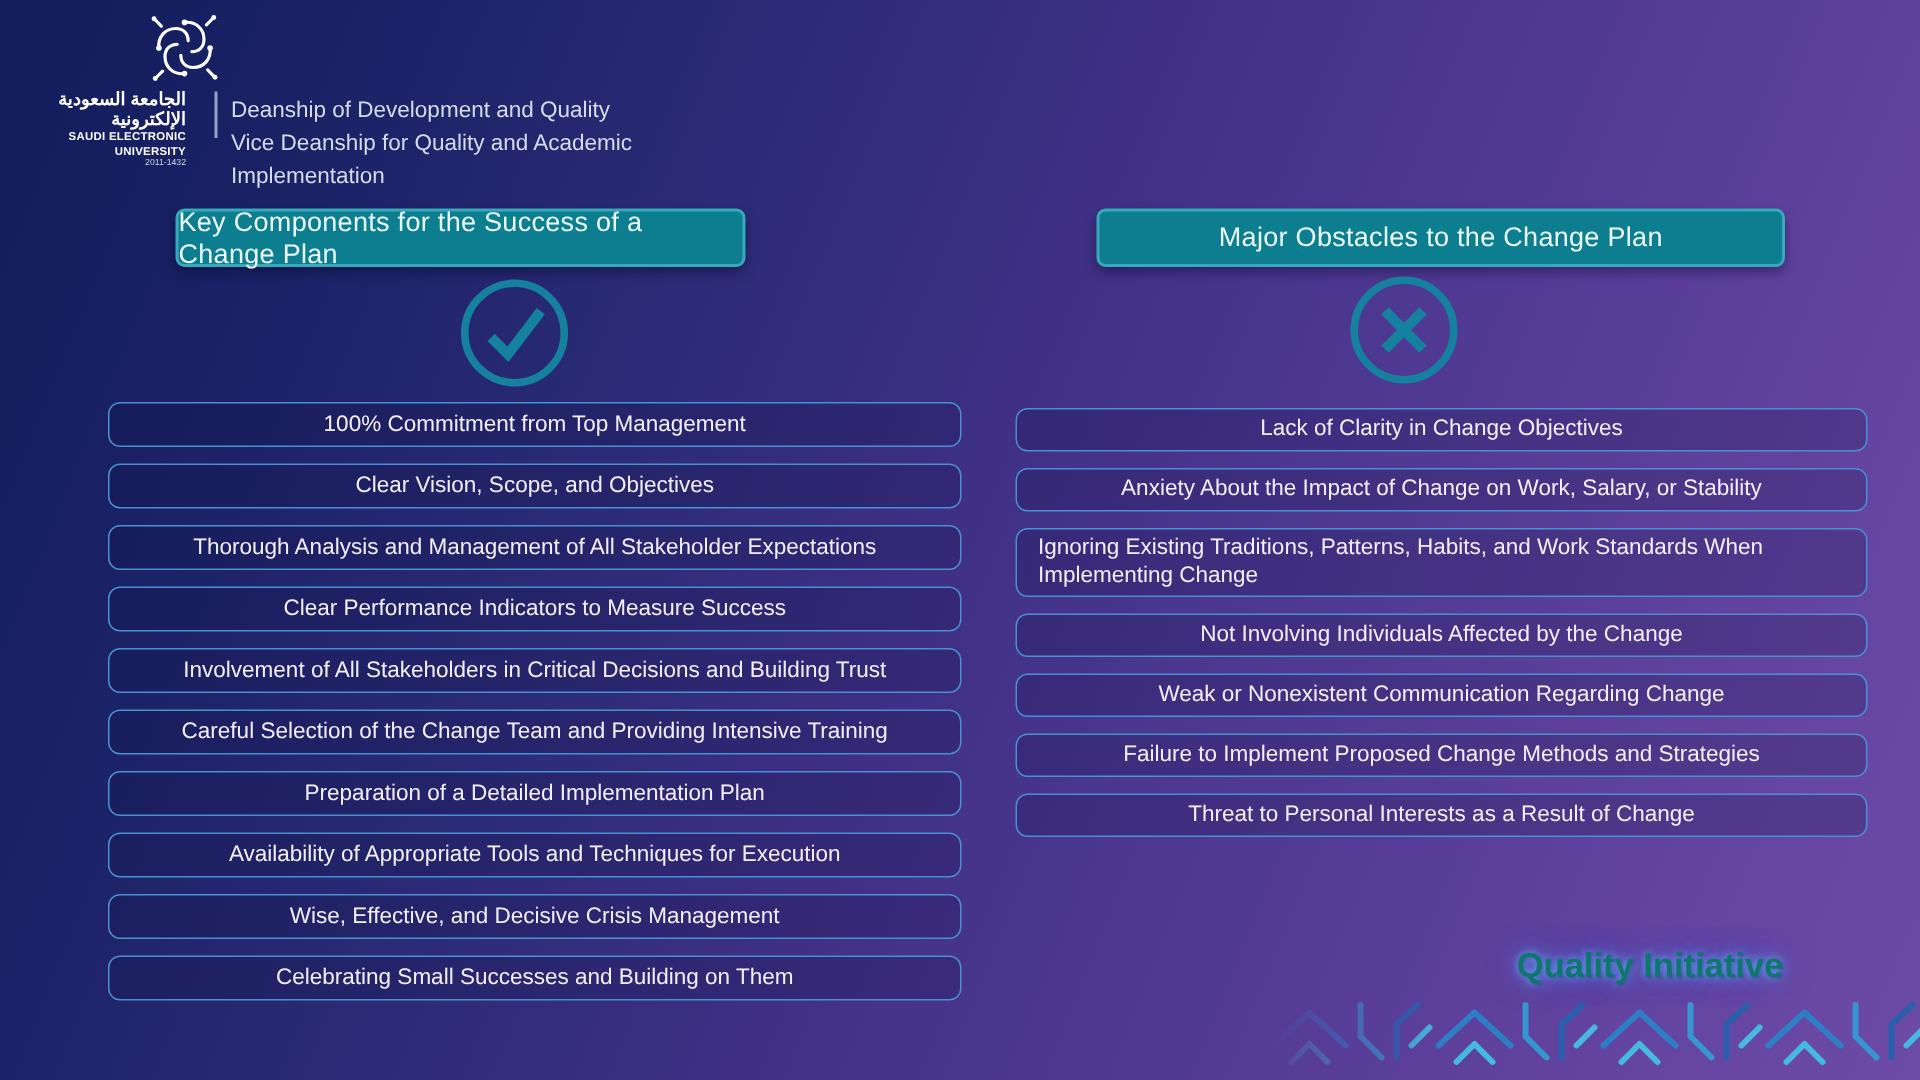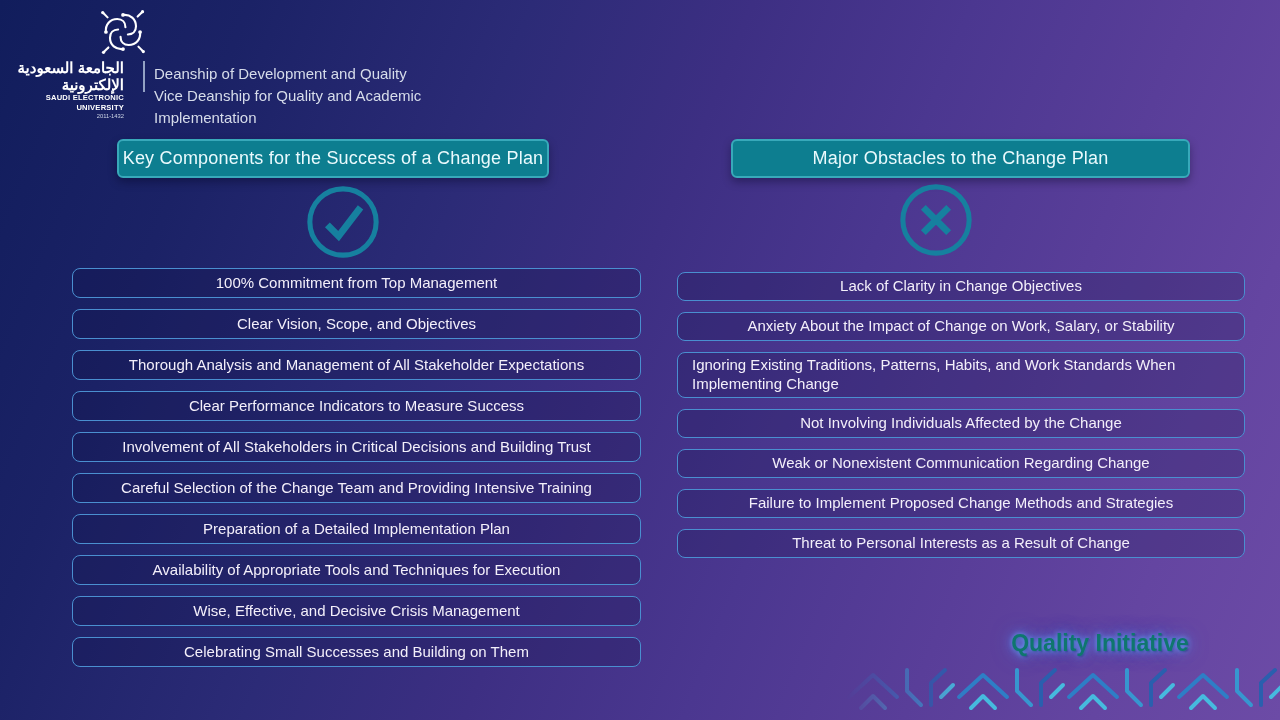--- a/index.html
+++ b/index.html
@@ -19,35 +19,35 @@
     background:linear-gradient(112deg,
       #111d5c 0%, #1b2266 16%, #2c2b77 34%, #3d2f83 48%,
       #4b3790 62%, #593e99 76%, #6445a1 88%, #6c4ba6 100%);
     color:var(--text-light);
   }
 
   
   .header{position:absolute;left:0;top:0;width:520px;height:100px;}
   .logo-glyph{position:absolute;left:97px;top:6px;width:52px;height:52px;}
   .logo-textblock{position:absolute;left:8px;top:60px;width:116px;text-align:right;}
-  .logo-ar{font-size:15px;font-weight:bold;color:#ffffff;line-height:1.1;}
+  .logo-ar{font-size:12px;font-weight:bold;color:#ffffff;line-height:1.1;}
   .logo-en{font-size:7.6px;font-weight:bold;color:#ffffff;letter-spacing:.2px;line-height:1.3;}
   .logo-years{font-size:5.8px;color:#cdd5e6;line-height:1.3;}
   .header-divider{position:absolute;left:143px;top:61px;width:2px;height:31px;background:#93a2c4;}
   .dept{position:absolute;left:154px;top:63px;width:330px;font-size:15px;color:#d6dcea;line-height:1.45;}
 
   
   .banner{
     position:absolute;height:39px;border-radius:6px;
     background:var(--banner-fill);border:2px solid var(--banner-border);
     display:flex;align-items:center;justify-content:center;
     font-size:18px;color:#eafafd;letter-spacing:.2px;
     box-shadow:0 4px 8px rgba(0,0,25,.35);
   }
-  .banner-left{left:117px;top:139px;width:432px;}
+  .banner-left{left:117px;top:139px;width:380px;}
   .banner-right{left:731px;top:139px;width:459px;}
 
   
   .circle-icon{position:absolute;width:78px;height:78px;}
   .circle-icon.check{left:304px;top:183px;}
   .circle-icon.cross{left:897px;top:181px;}
 
   
   .list{position:absolute;display:flex;flex-direction:column;gap:11px;}
   .list-left{left:72px;top:268px;width:569px;}

